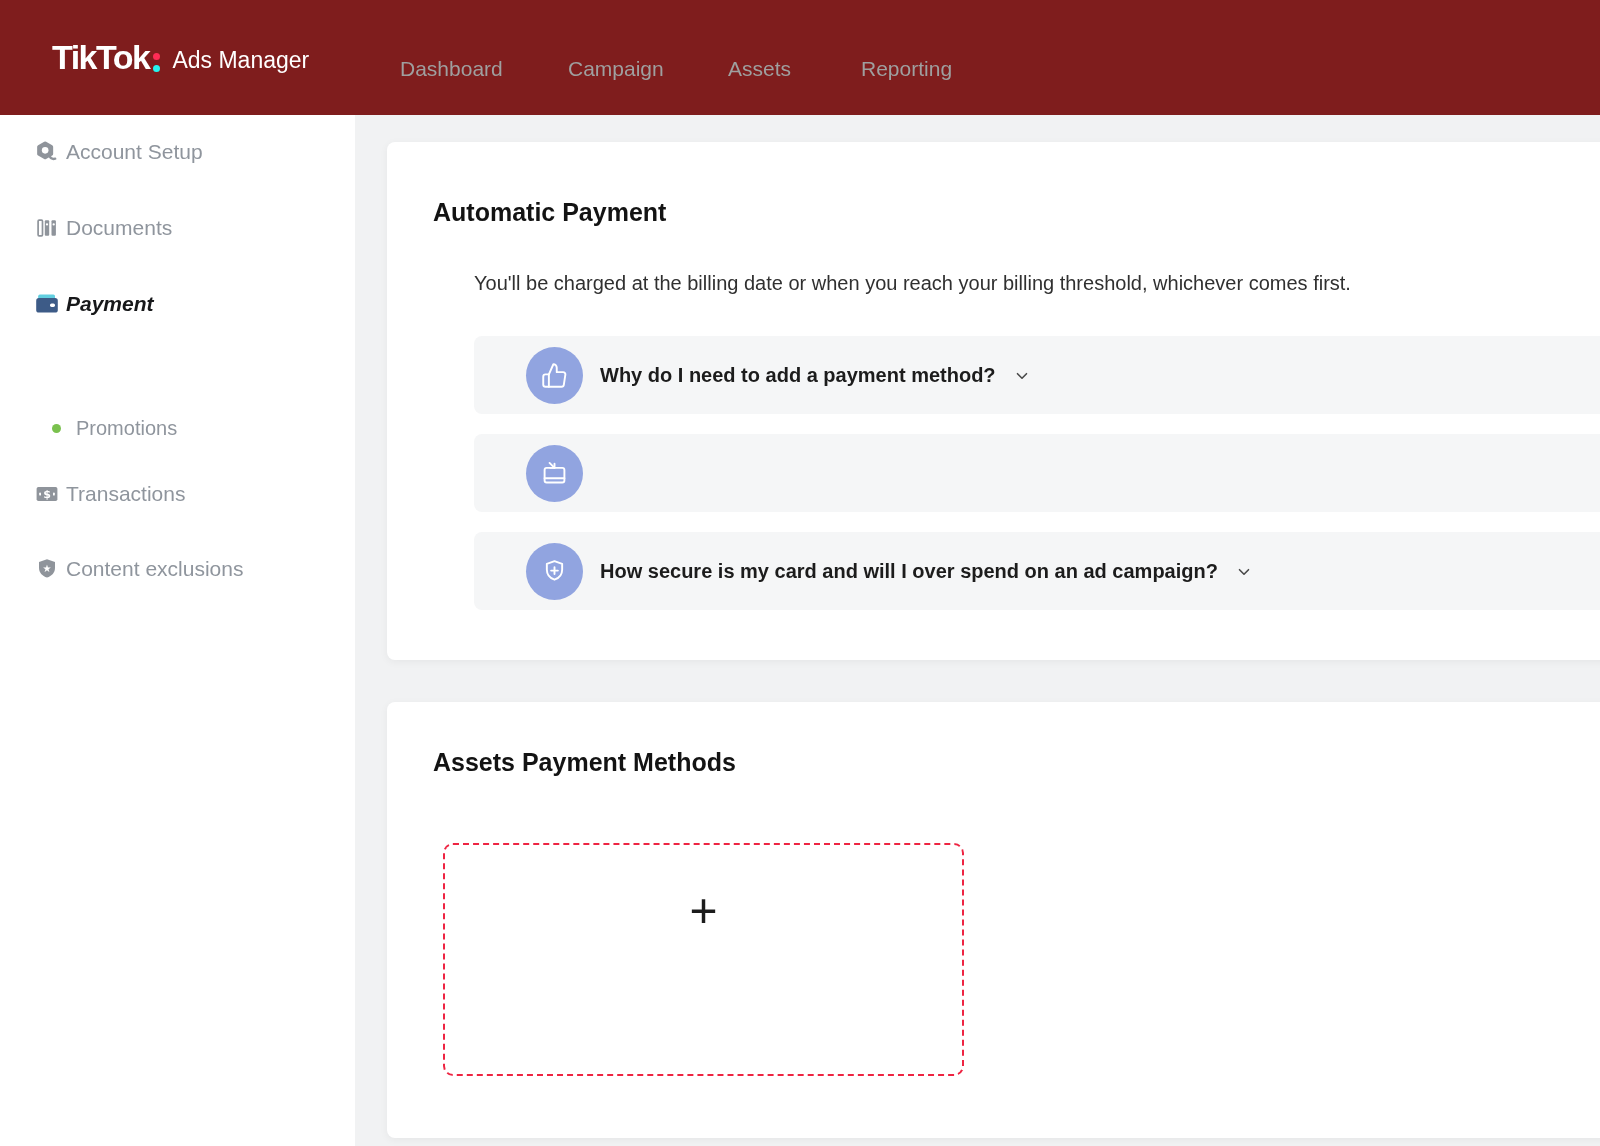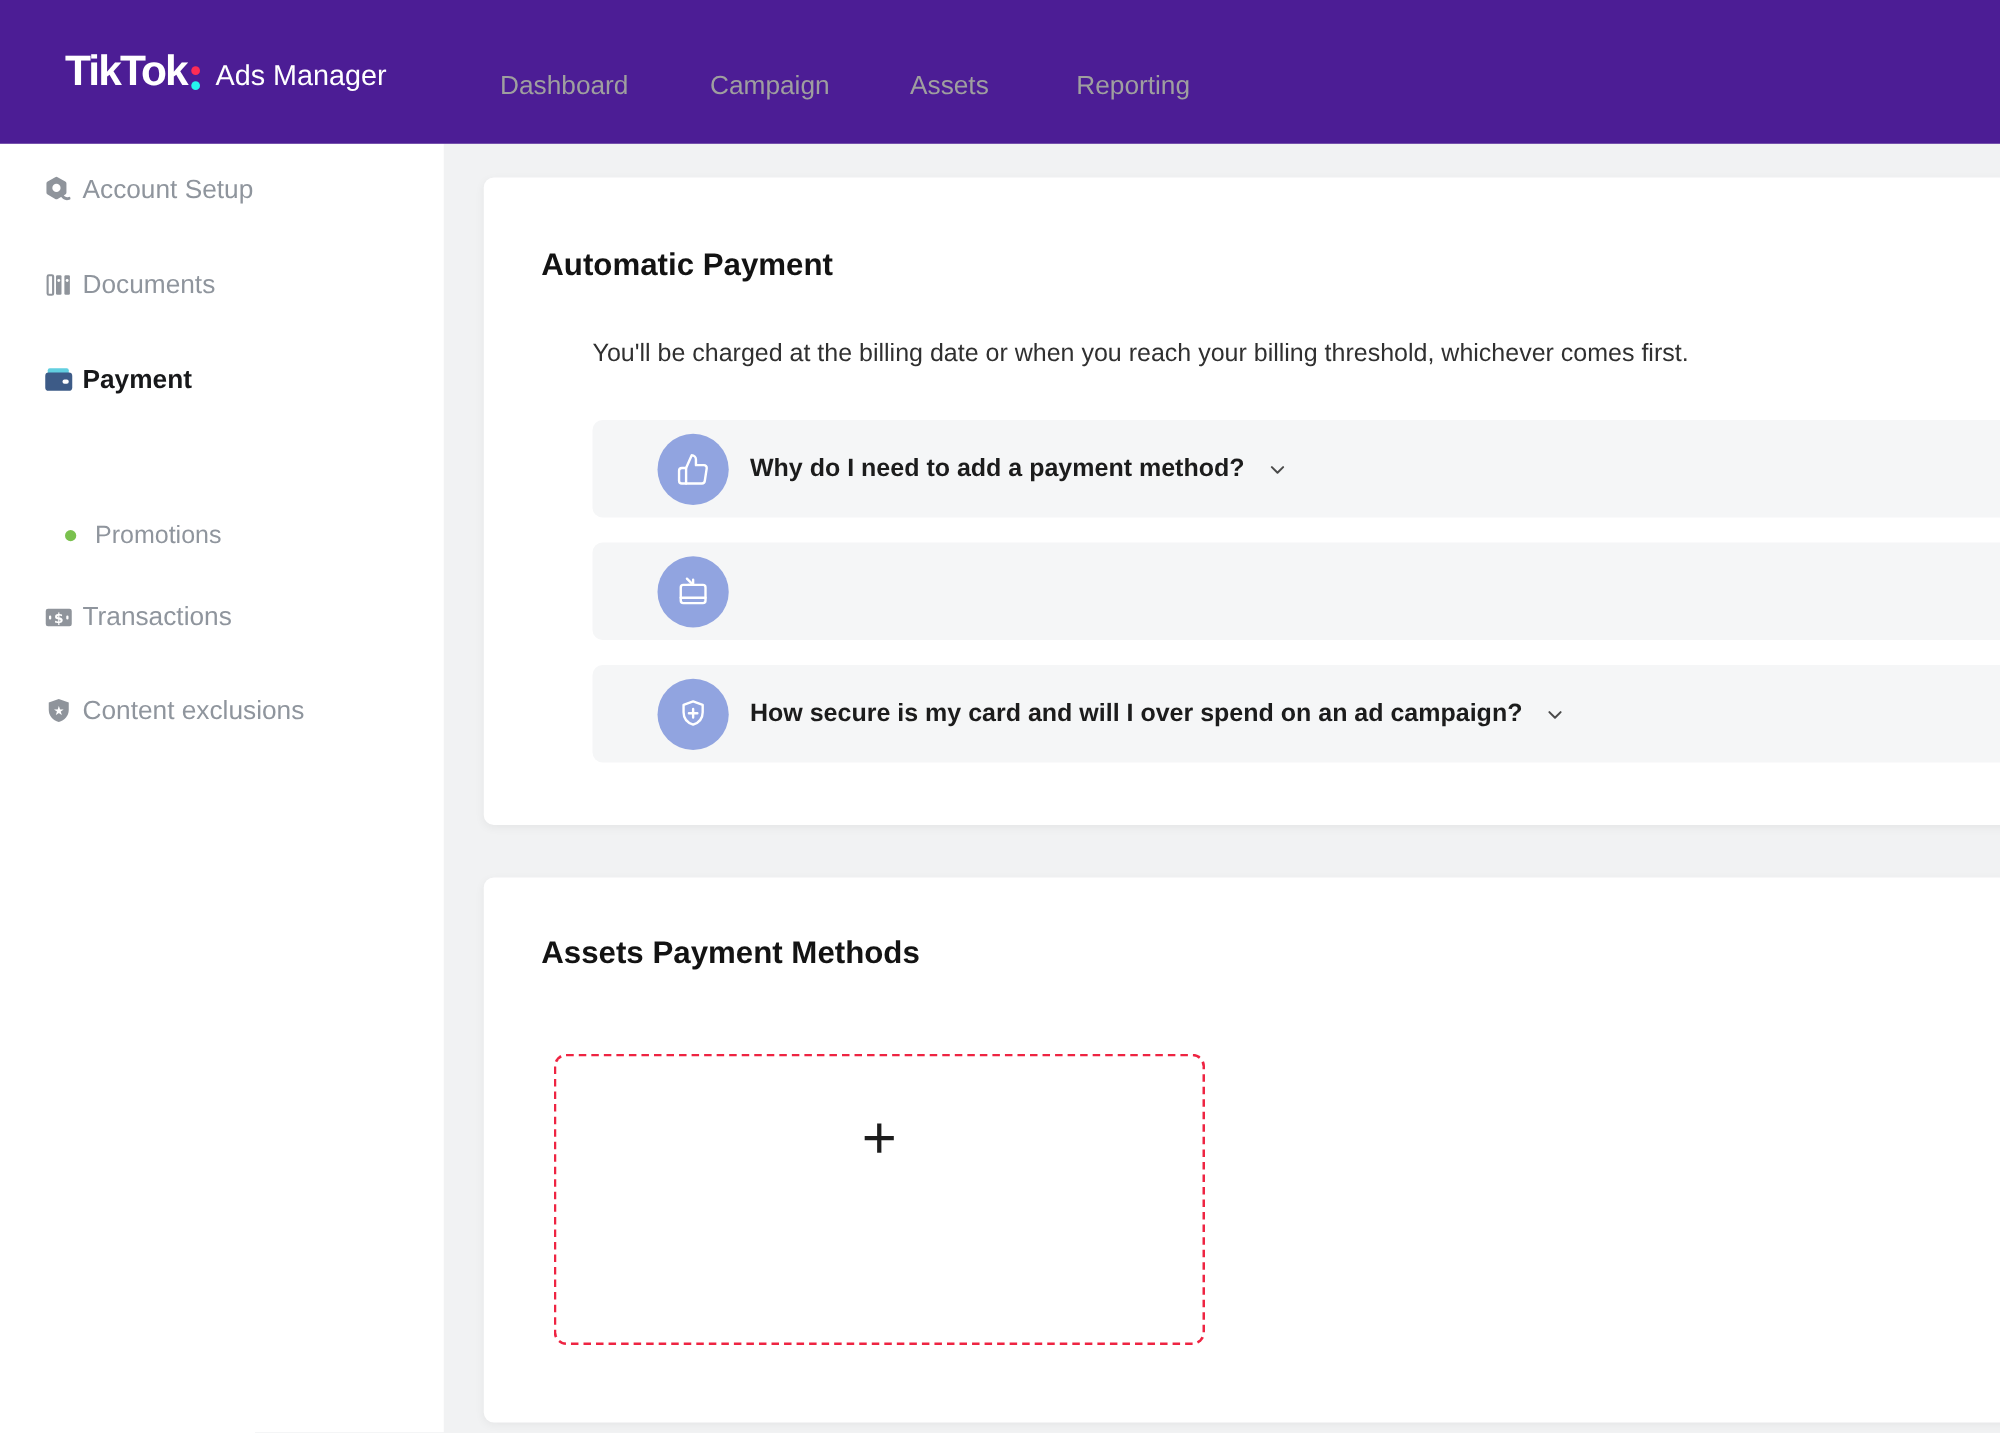--- a/index.html
+++ b/index.html
@@ -5,21 +5,21 @@
   html,body{margin:0;padding:0;}
   body{
     width:1600px;height:1146px;overflow:hidden;position:relative;
     background:#f1f2f3;
     font-family:"Liberation Sans", sans-serif;
     -webkit-font-smoothing:antialiased;
   }
   
   .navbar{
     position:absolute;left:0;top:0;width:1600px;height:115px;
-    background:#4c1d95;z-index:30;
+    background:#7f1d1d;z-index:30;
   }
   .logo{
     position:absolute;left:52px;top:0;height:115px;
     display:flex;align-items:center;cursor:pointer;
   }
   .brand{
     color:#fff;font-size:34px;font-weight:800;letter-spacing:-1.5px;
   }
   .colon{
     display:inline-flex;flex-direction:column;gap:5px;margin:10px 0 0 4px;
@@ -43,21 +43,21 @@
     position:absolute;left:0;width:355px;height:32px;
     display:flex;align-items:center;cursor:pointer;
   }
   .side-icon{
     position:absolute;left:34px;width:26px;height:24px;
     display:flex;align-items:center;justify-content:center;
   }
   .side-label{
     position:absolute;left:66px;font-size:21px;color:#8f959d;white-space:nowrap;
   }
-  .side-label.active-section{color:#17181a;font-weight:600;}
+  .side-label.active-section{color:#17181a;font-weight:600;font-style:italic;}
   .sub-row{
     position:absolute;left:0;width:355px;display:flex;align-items:center;cursor:pointer;
   }
   .sub-row.selected{background:#f0f0f0;}
   .bullet{
     position:absolute;left:52px;width:9px;height:9px;border-radius:50%;
     background:#7ac14e;
   }
   .sub-label{position:absolute;left:76px;font-size:20px;color:#8f959d;white-space:nowrap;}
   .sub-label.selected-label{color:#2b2b2b;}

